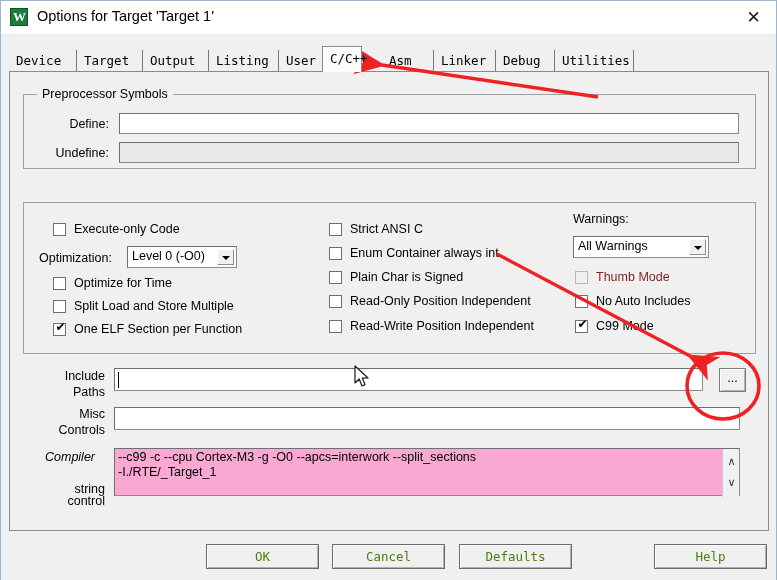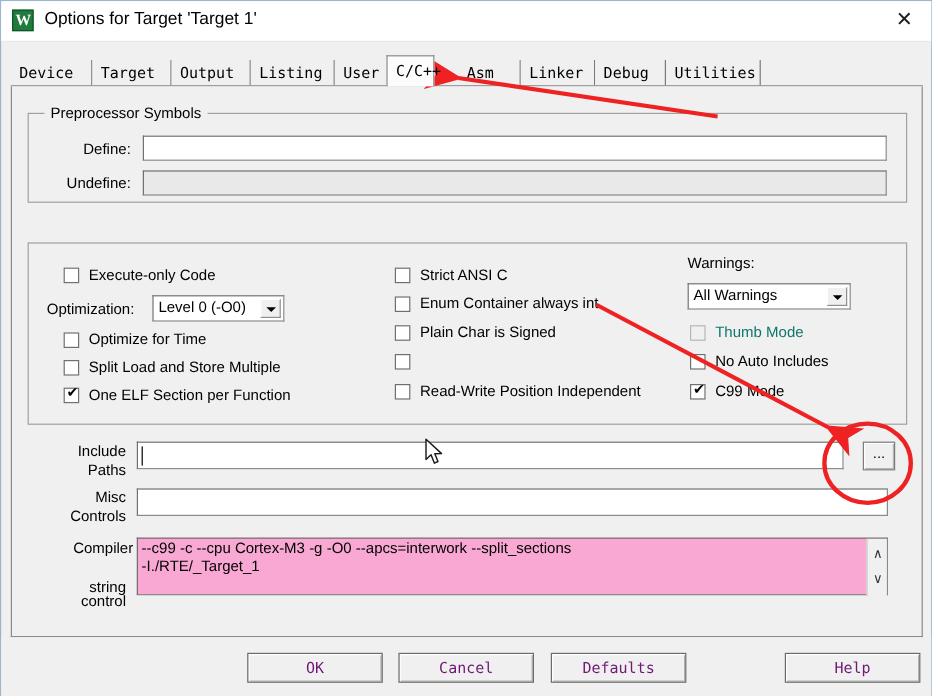--- a/index.html
+++ b/index.html
@@ -128,21 +128,21 @@
   }
 
   
   .lbl {
     position: absolute;
     font-size: 12.5px;
     color: #000;
     white-space: nowrap;
   }
   .lbl.right { text-align: right; }
-  .lbl.dim { color: #0f766e; }
+  .lbl.dim { color: #7f1d1d; }
 
   .field {
     position: absolute;
     background: #ffffff;
     border: 1px solid #8a8a8a;
     border-top-color: #707070;
     border-left-color: #707070;
     box-sizing: border-box;
   }
   .field.disabled { background: #e9e9e9; }
@@ -263,21 +263,21 @@
     top: 13px;
     height: 25px;
     background: #f0f0f0;
     border: 1px solid #6b6b6b;
     box-shadow: inset 1px 1px 0 #ffffff, inset -1px -1px 0 #b0b0b0;
     box-sizing: border-box;
     font-family: "DejaVu Sans Mono", monospace;
     font-size: 12.5px;
     text-align: center;
     line-height: 23px;
-    color: #701a75;
+    color: #4d7c0f;
     cursor: default;
   }
 
   
   #annot {
     position: absolute; left: 0; top: 0;
     width: 777px; height: 580px;
     pointer-events: none;
   }
   
@@ -355,20 +355,21 @@
       <div class="cb" style="left:305px; top:20px;"></div>
       <div class="lbl" style="left:326px; top:19px;text-align:center;">Strict ANSI C</div>
 
       <div class="cb" style="left:305px; top:44px;"></div>
       <div class="lbl" style="left:326px; top:43px;text-align:right;">Enum Container always int</div>
 
       <div class="cb" style="left:305px; top:68px;"></div>
       <div class="lbl" style="left:326px; top:67px;">Plain Char is Signed</div>
 
       <div class="cb" style="left:305px; top:92px;"></div>
+      <div class="lbl" style="left:326px; top:91px;">Read-Only Position Independent</div>
 
       <div class="cb" style="left:305px; top:117px;"></div>
       <div class="lbl" style="left:326px; top:116px;">Read-Write Position Independent</div>
 
       <div class="lbl" style="left:549px; top:9px;">Warnings:</div>
       <div class="combo" style="left:549px; top:33px; width:136px; height:22px;">
         <span class="cval">All Warnings</span>
         <span class="carrow">
             <i></i>
           </span>
@@ -393,21 +394,21 @@
       <span class="lbl" style="left:7px; top:4px;"></span>
     </div>
     <div class="btn3d" style="left:709px; top:296px; width:27px; height:24px; line-height:18px;">...</div>
 
     <div class="lbl right" style="left:10px; top:335px; width:85px;">Misc</div>
     <div class="lbl right" style="left:10px; top:351px; width:85px;">Controls</div>
     <div class="field" style="left:104px; top:335px; width:626px; height:23px;">
       <span class="lbl" style="left:4px; top:4px;"></span>
     </div>
 
-    <div class="lbl right" style="left:16px; top:378px; width:85px;">Compiler</div>
+    <div class="lbl right" style="left:0; top:378px; width:85px;font-style:italic;">Compiler</div>
     <div class="lbl right" style="left:10px; top:394px; width:85px;margin-top:28px;">control</div>
     <div class="lbl right" style="left:10px; top:410px; width:85px;">string</div>
 
     <div id="cc-box" style="left:104px; top:376px; width:626px; height:48px;">
       <div id="cc-text" style="top:1px;">--c99 -c --cpu Cortex-M3 -g -O0 --apcs=interwork --split_sections</div>
       <div id="cc-text" style="top:16px;">-I./RTE/_Target_1</div>
       <div id="cc-scroll">
         <div class="sarrow" style="top:4px;">∧</div>
         <div class="sarrow" style="top:25px;">∨</div>
       </div>

